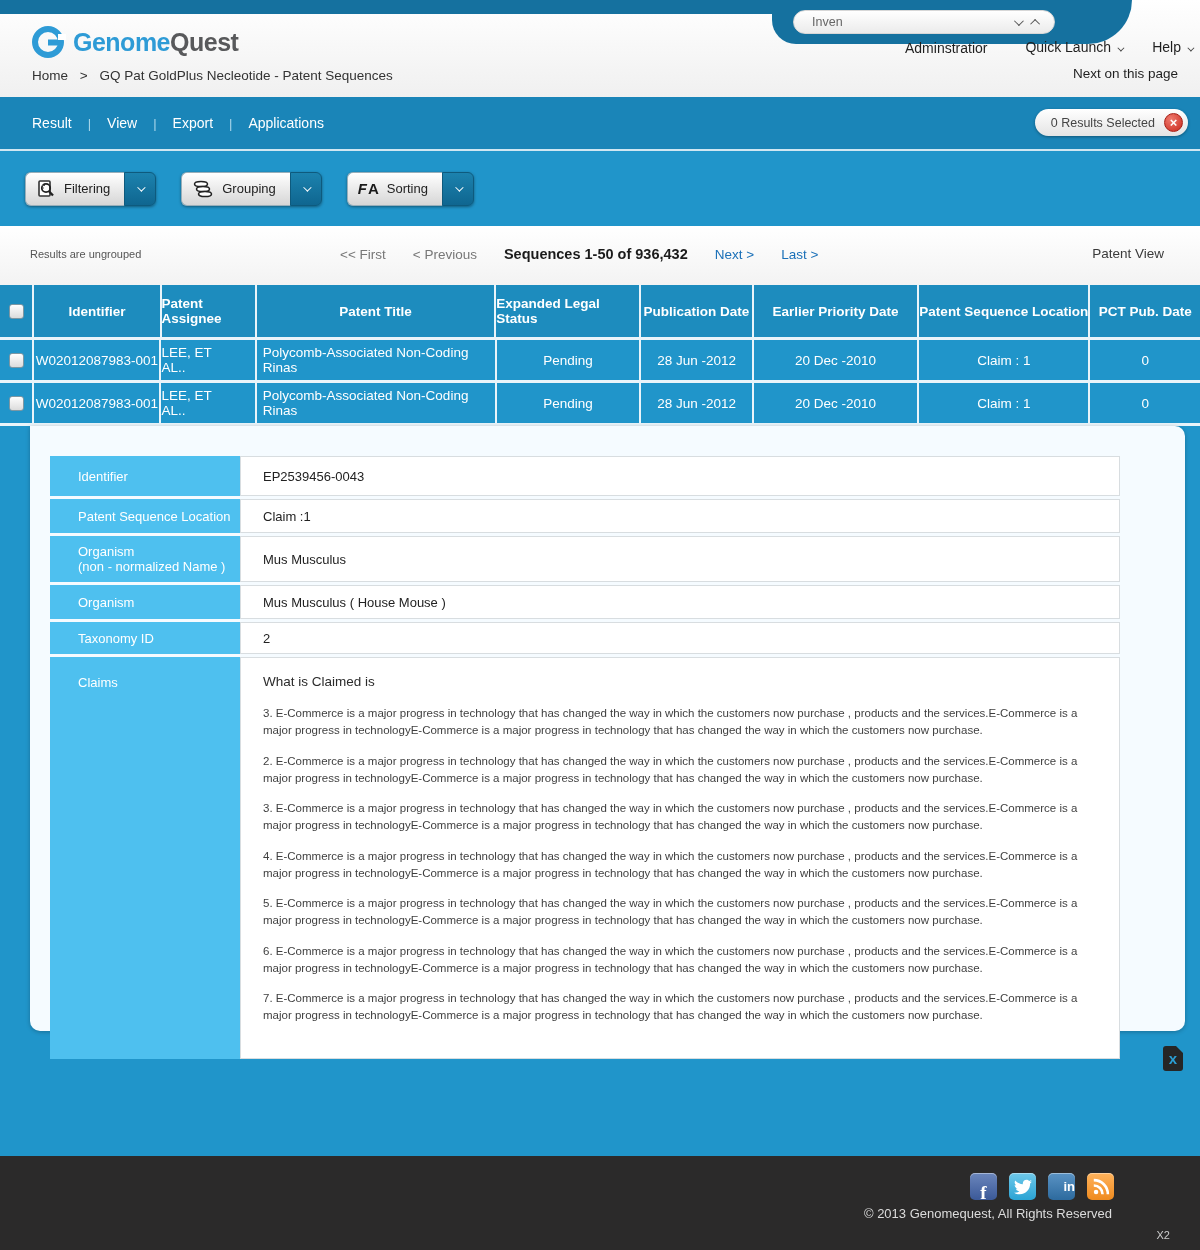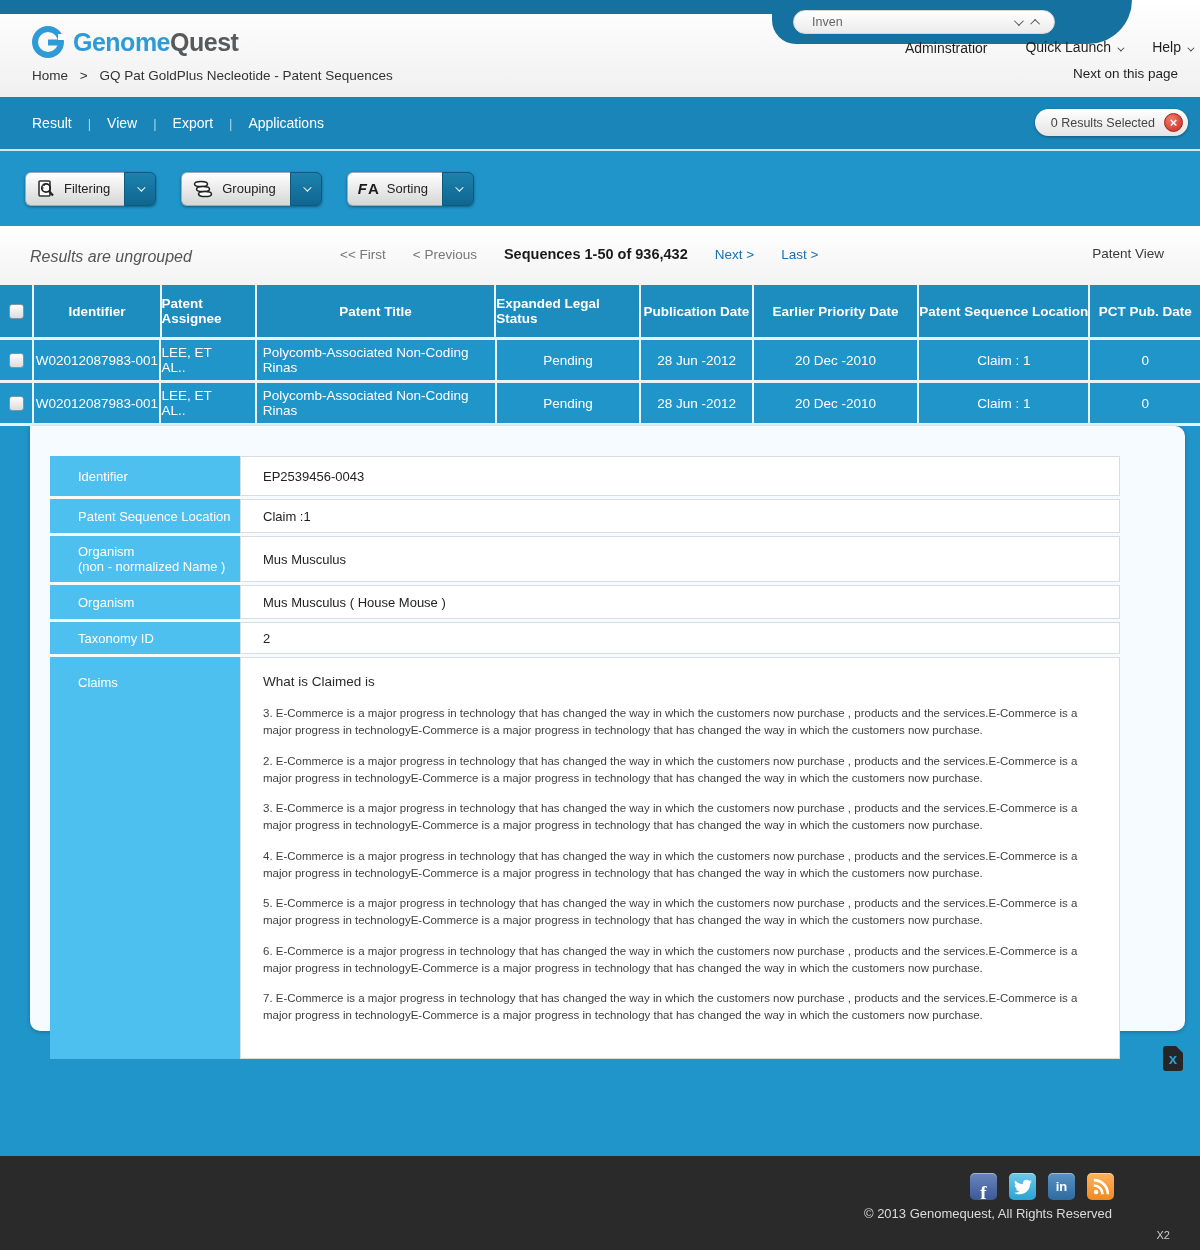--- a/index.html
+++ b/index.html
@@ -54,21 +54,21 @@
                background:linear-gradient(#ffffff,#d6d6d6); border:1px solid #98aeb9; border-right:none;
                border-radius:6px 0 0 6px; font-size:13px; color:#222; min-width:90px; }
   .tool-drop { width:32px; background:linear-gradient(#1c82ae,#0f6690); border:1px solid #0e5a7d;
                border-radius:0 6px 6px 0; display:flex; align-items:center; justify-content:center; }
   .tool-drop .chev { border-color:#fff; width:6px; height:6px; }
   .fa-glyph { font-weight:bold; font-size:15px; color:#1a1a1a; }
   .fa-glyph i { margin-right:1px; }
 
   
   .pagestrip { height:59px; background:linear-gradient(#ffffff,#f3f3f3); position:relative; }
-  .ungrouped { position:absolute; left:30px; top:22px; font-size:16px; color:#555;font-style:italic; }
+  .ungrouped { position:absolute; left:30px; top:22px; font-size:11px; color:#555; }
   .pag-center { position:absolute; left:340px; top:20px; display:flex; gap:27px; align-items:baseline; }
   .pag-center .dim { color:#777; font-size:13.5px; }
   .pag-center .summary { color:#1b1b1b; font-size:14.5px; font-weight:bold; }
   .pag-center .lnk { color:#1a70b8; font-size:13.5px; cursor:pointer; }
   .patent-view { position:absolute; right:36px; top:20px; color:#3a3a3a; font-size:13.5px; }
 
   
   .grid { background:#2095ca; }
   .grid-row { display:flex; }
   .cell { color:#fff; display:flex; align-items:center; justify-content:center;
@@ -111,21 +111,21 @@
   .claims-heading { font-size:13.5px; color:#2b2b2b; margin-bottom:16px; }
   .claims .dt-value p { font-size:11.5px; color:#3f3f3f; line-height:1.5; margin-bottom:13px; }
 
   
   .footer { height:94px; background:#2b2a2a; position:relative; }
   .social { position:absolute; right:86px; top:17px; display:flex; gap:12px; }
   .sq { width:27px; height:27px; border-radius:5px; display:flex; align-items:flex-end; justify-content:center;
         overflow:hidden; cursor:pointer; box-shadow:inset 0 1px 0 rgba(255,255,255,.4); }
   .sq-fb { background:linear-gradient(#6b86bc,#3b5998); }
   .sq-tw { background:linear-gradient(#6fc9ea,#2aa3d4); align-items:center; }
-  .sq-li { background:linear-gradient(#5a93c4,#2d6a9e); align-items:center; }
+  .sq-li { background:linear-gradient(#5a93c4,#2d6a9e); align-items:center;justify-content:flex-end; }
   .sq-rss { background:linear-gradient(#ffb35c,#ef8a1e); align-items:center; }
   .sq .glyph { color:#fff; font-weight:bold; font-family:"Liberation Serif", serif; font-size:19px; line-height:1; margin-bottom:-2px; }
   .sq-li .glyph { font-family:"Liberation Sans", sans-serif; font-size:13px; margin:0; }
   .copyright { position:absolute; right:88px; top:50px; font-size:13px; color:#dcdcdc; }
   .version { position:absolute; right:30px; top:73px; font-size:11px; color:#cccccc; }
 </style>
 </head>
 <body>
 
 <div class="page">

